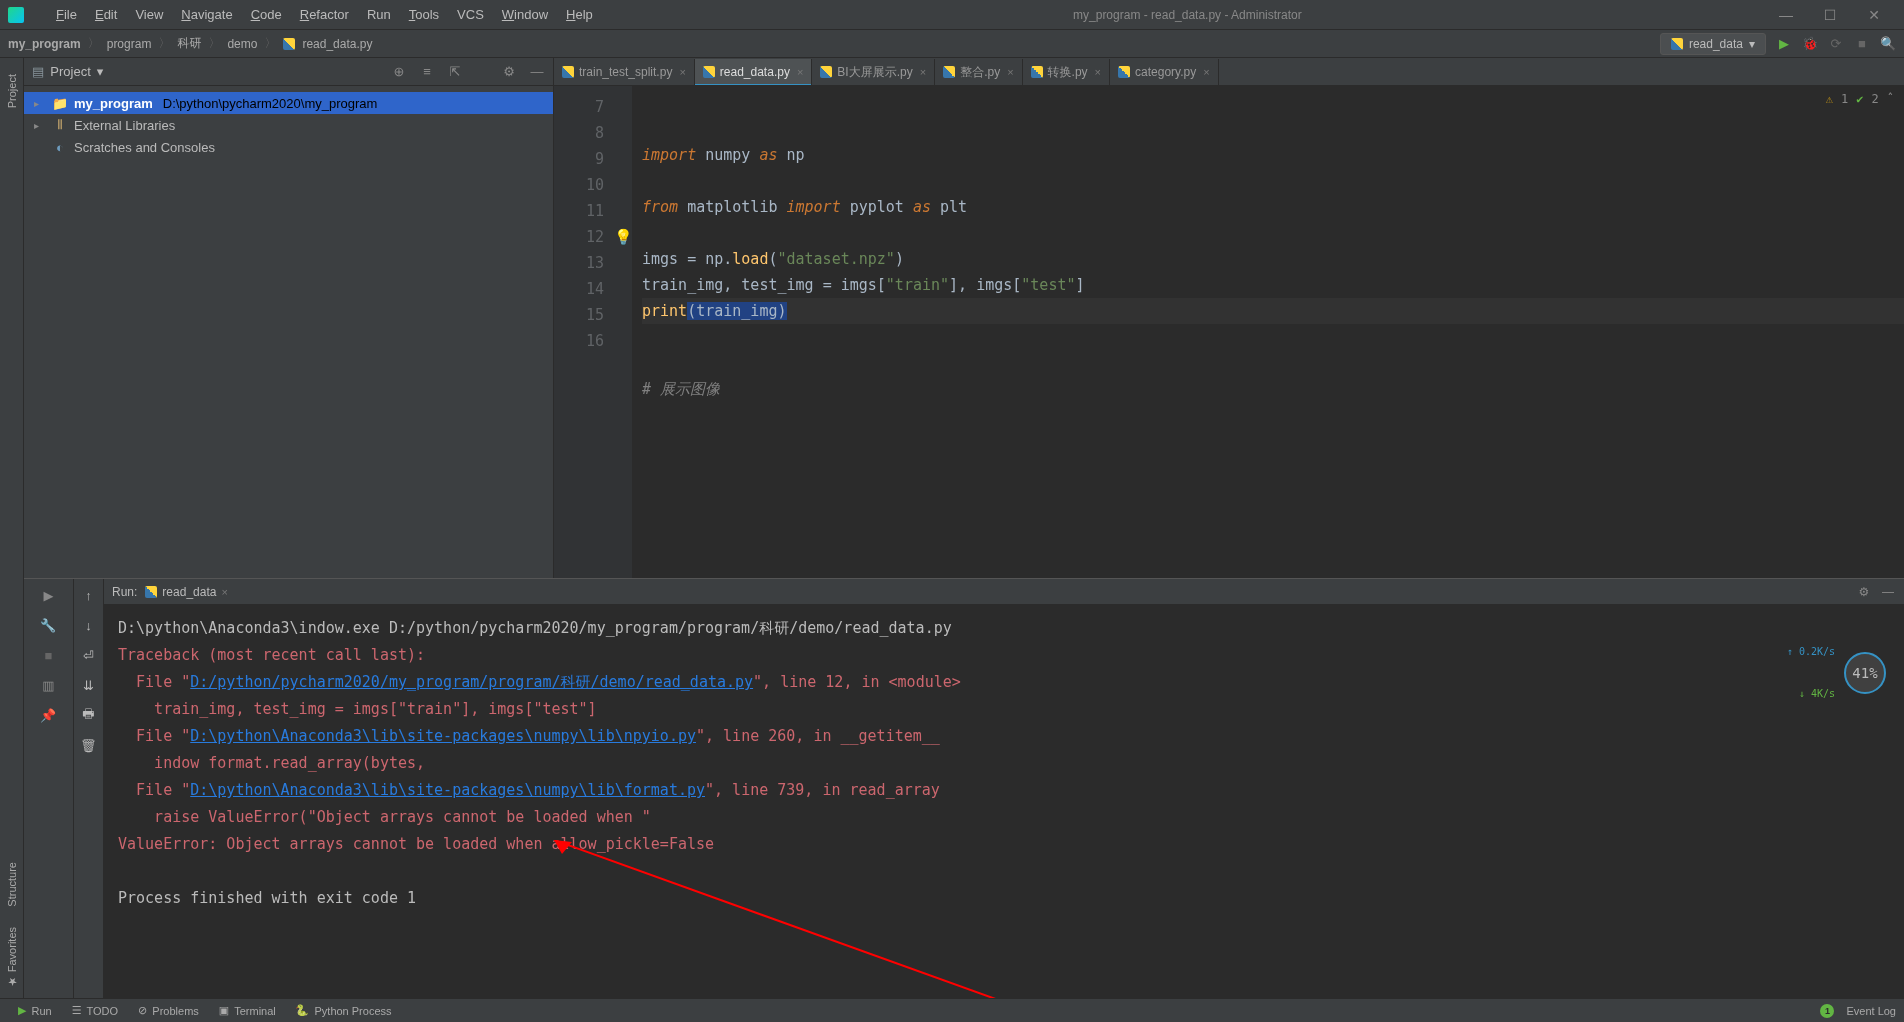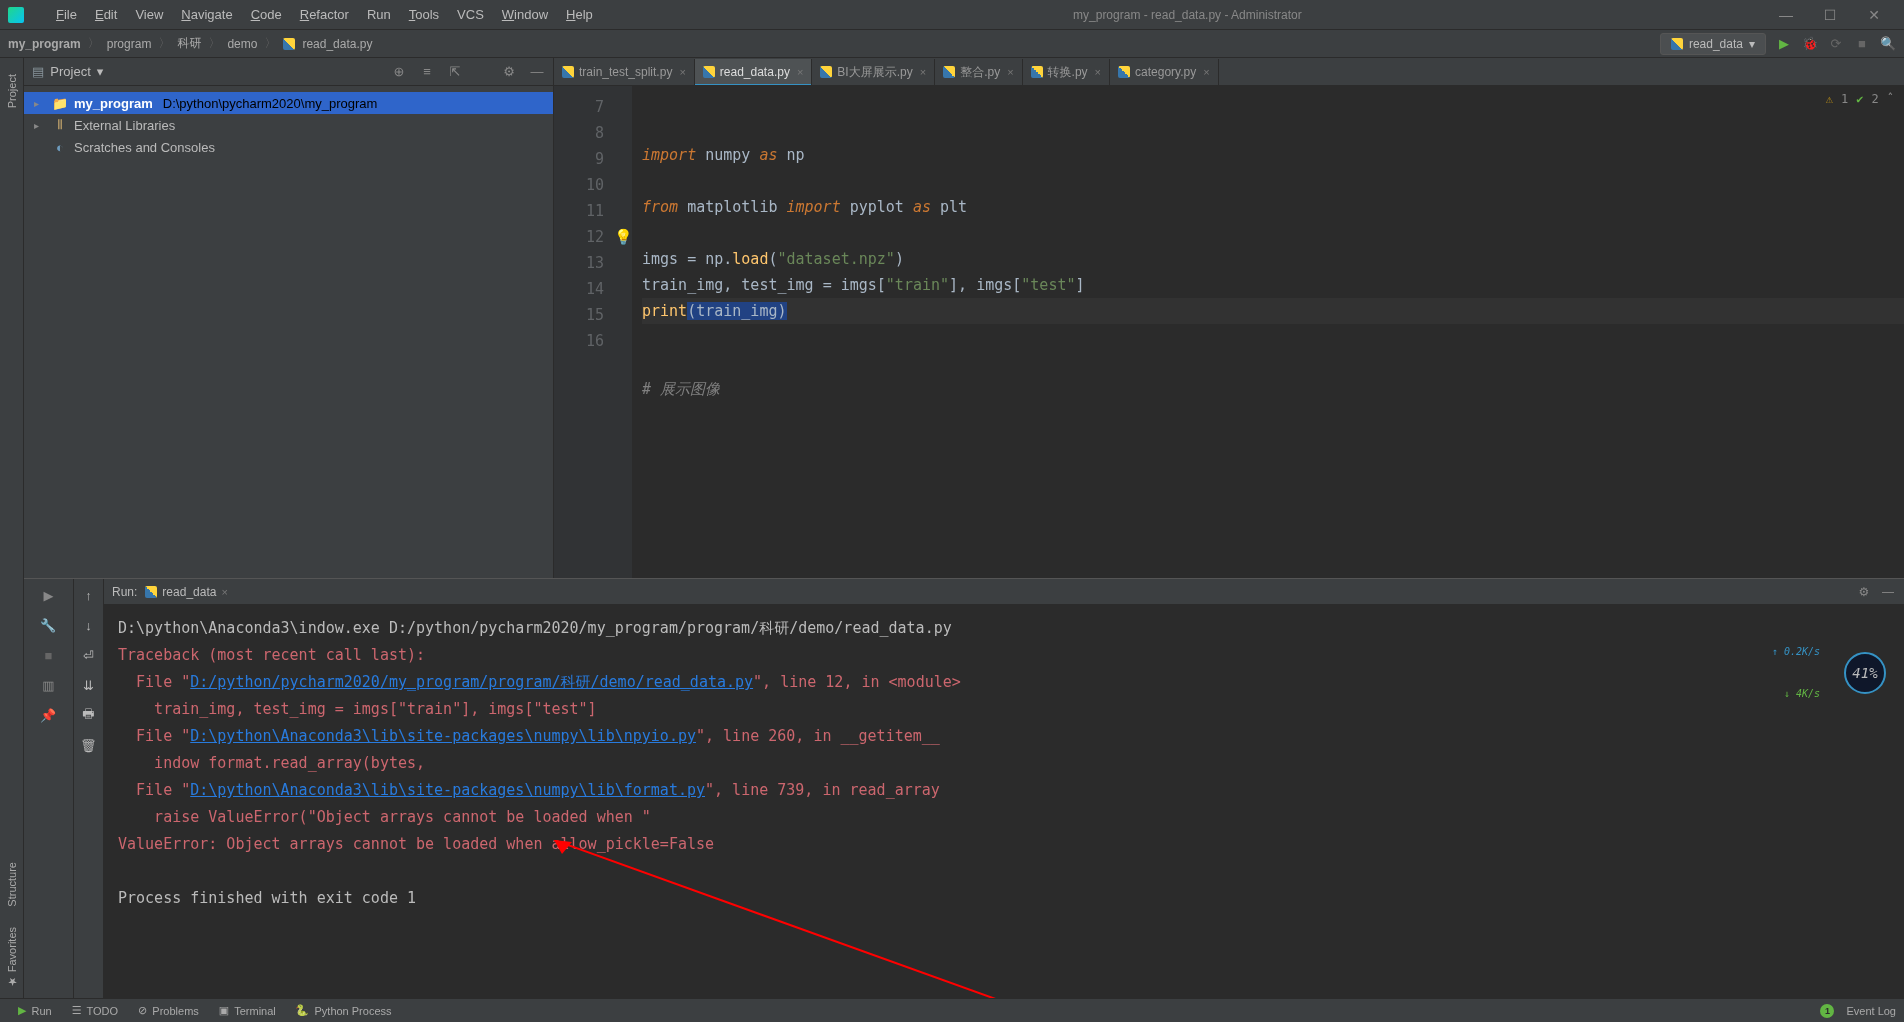--- a/index.html
+++ b/index.html
@@ -63,22 +63,22 @@
 .run-left .ico { color:#888; }
 .run-left2 { width:30px; background:#3c3f41; border-right:1px solid #2b2b2b; display:flex; flex-direction:column; align-items:center; padding-top:8px; gap:14px; }
 .run-body { flex:1; display:flex; flex-direction:column; }
 .run-header { height:26px; background:#3c3f41; display:flex; align-items:center; padding:0 8px; font-size:12px; border-bottom:1px solid #2b2b2b; }
 .run-header .tab { display:flex; align-items:center; gap:5px; padding:3px 8px; }
 .run-header .pyicon { width:12px; height:12px; background:linear-gradient(45deg,#3776ab 50%,#ffd43b 50%); border-radius:2px; }
 .run-header .cfg { margin-left:auto; display:flex; gap:8px; color:#888; }
 .console { flex:1; padding:10px 14px; font-family:Consolas,monospace; font-size:15px; line-height:27px; color:#bbb; white-space:pre; overflow:hidden; position:relative; }
 .console .err { color:#cc666e; }
 .console .link { color:#287bde; text-decoration:underline; cursor:pointer; }
-.perf-badge { position:absolute; top:12px; right:18px; display:flex; align-items:center; gap:24px;font-style:italic; }
-.perf-circle { width:42px; height:42px; border:2px solid #3592c4; border-radius:50%; display:flex; align-items:center; justify-content:center; color:#bbb; font-size:14px; background:#0f172a; }
+.perf-badge { position:absolute; top:12px; right:18px; display:flex; align-items:center; gap:9px; }
+.perf-circle { width:42px; height:42px; border:2px solid #3592c4; border-radius:50%; display:flex; align-items:center; justify-content:center; color:#bbb; font-size:14px; background:#404040; }
 .perf-stats { font-size:10px; text-align:right; line-height:14px; }
 .perf-stats .up { color:#3592c4; }
 .perf-stats .dn { color:#62b543; }
 .arrow-annotation { position:absolute; pointer-events:none; }
 .bottombar { position:absolute; bottom:0; left:0; right:0; height:24px; background:#3c3f41; border-top:1px solid #2b2b2b; display:flex; align-items:center; padding:0 8px; font-size:11px; color:#aaa; }
 .bottombar .btab { display:flex; align-items:center; gap:5px; padding:0 10px; cursor:pointer; }
 .bottombar .right { margin-left:auto; display:flex; align-items:center; gap:12px; }
 .bottombar .badge { background:#62b543; color:#2b2b2b; border-radius:50%; width:14px; height:14px; display:inline-flex; align-items:center; justify-content:center; font-size:9px; font-weight:bold; }
 .bulb { color:#f2c55c; }
 svg { display:block; }

